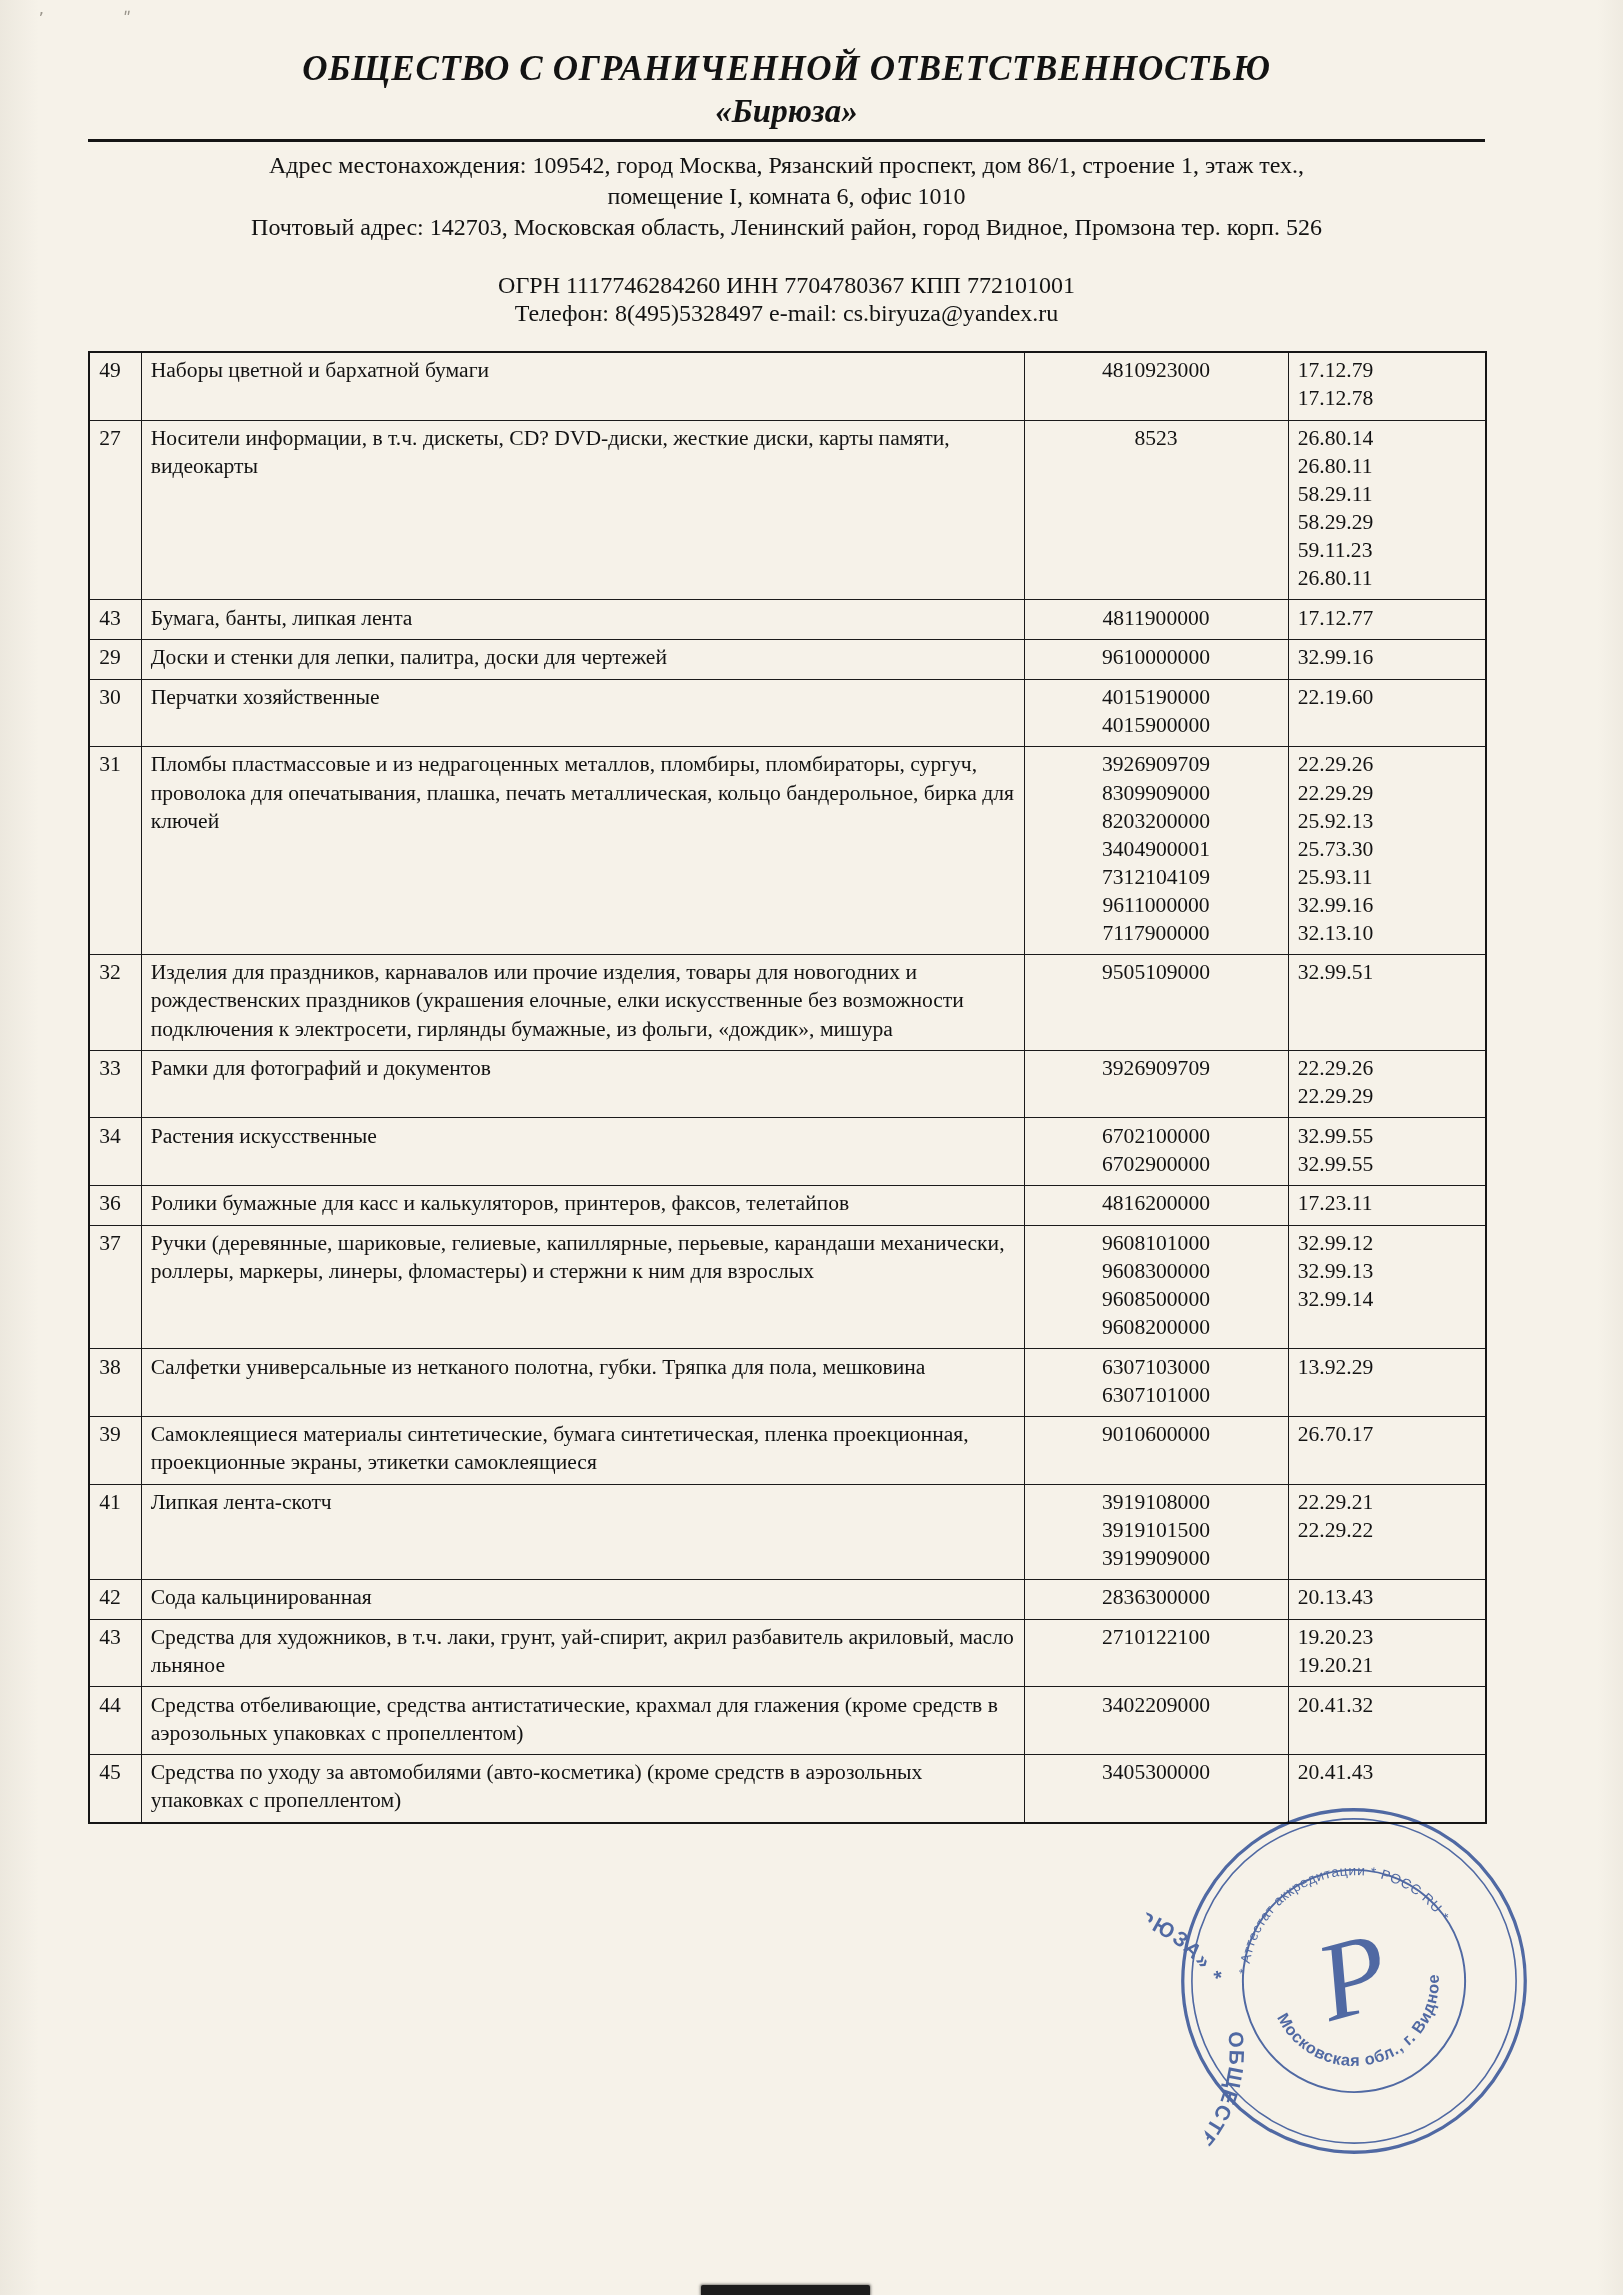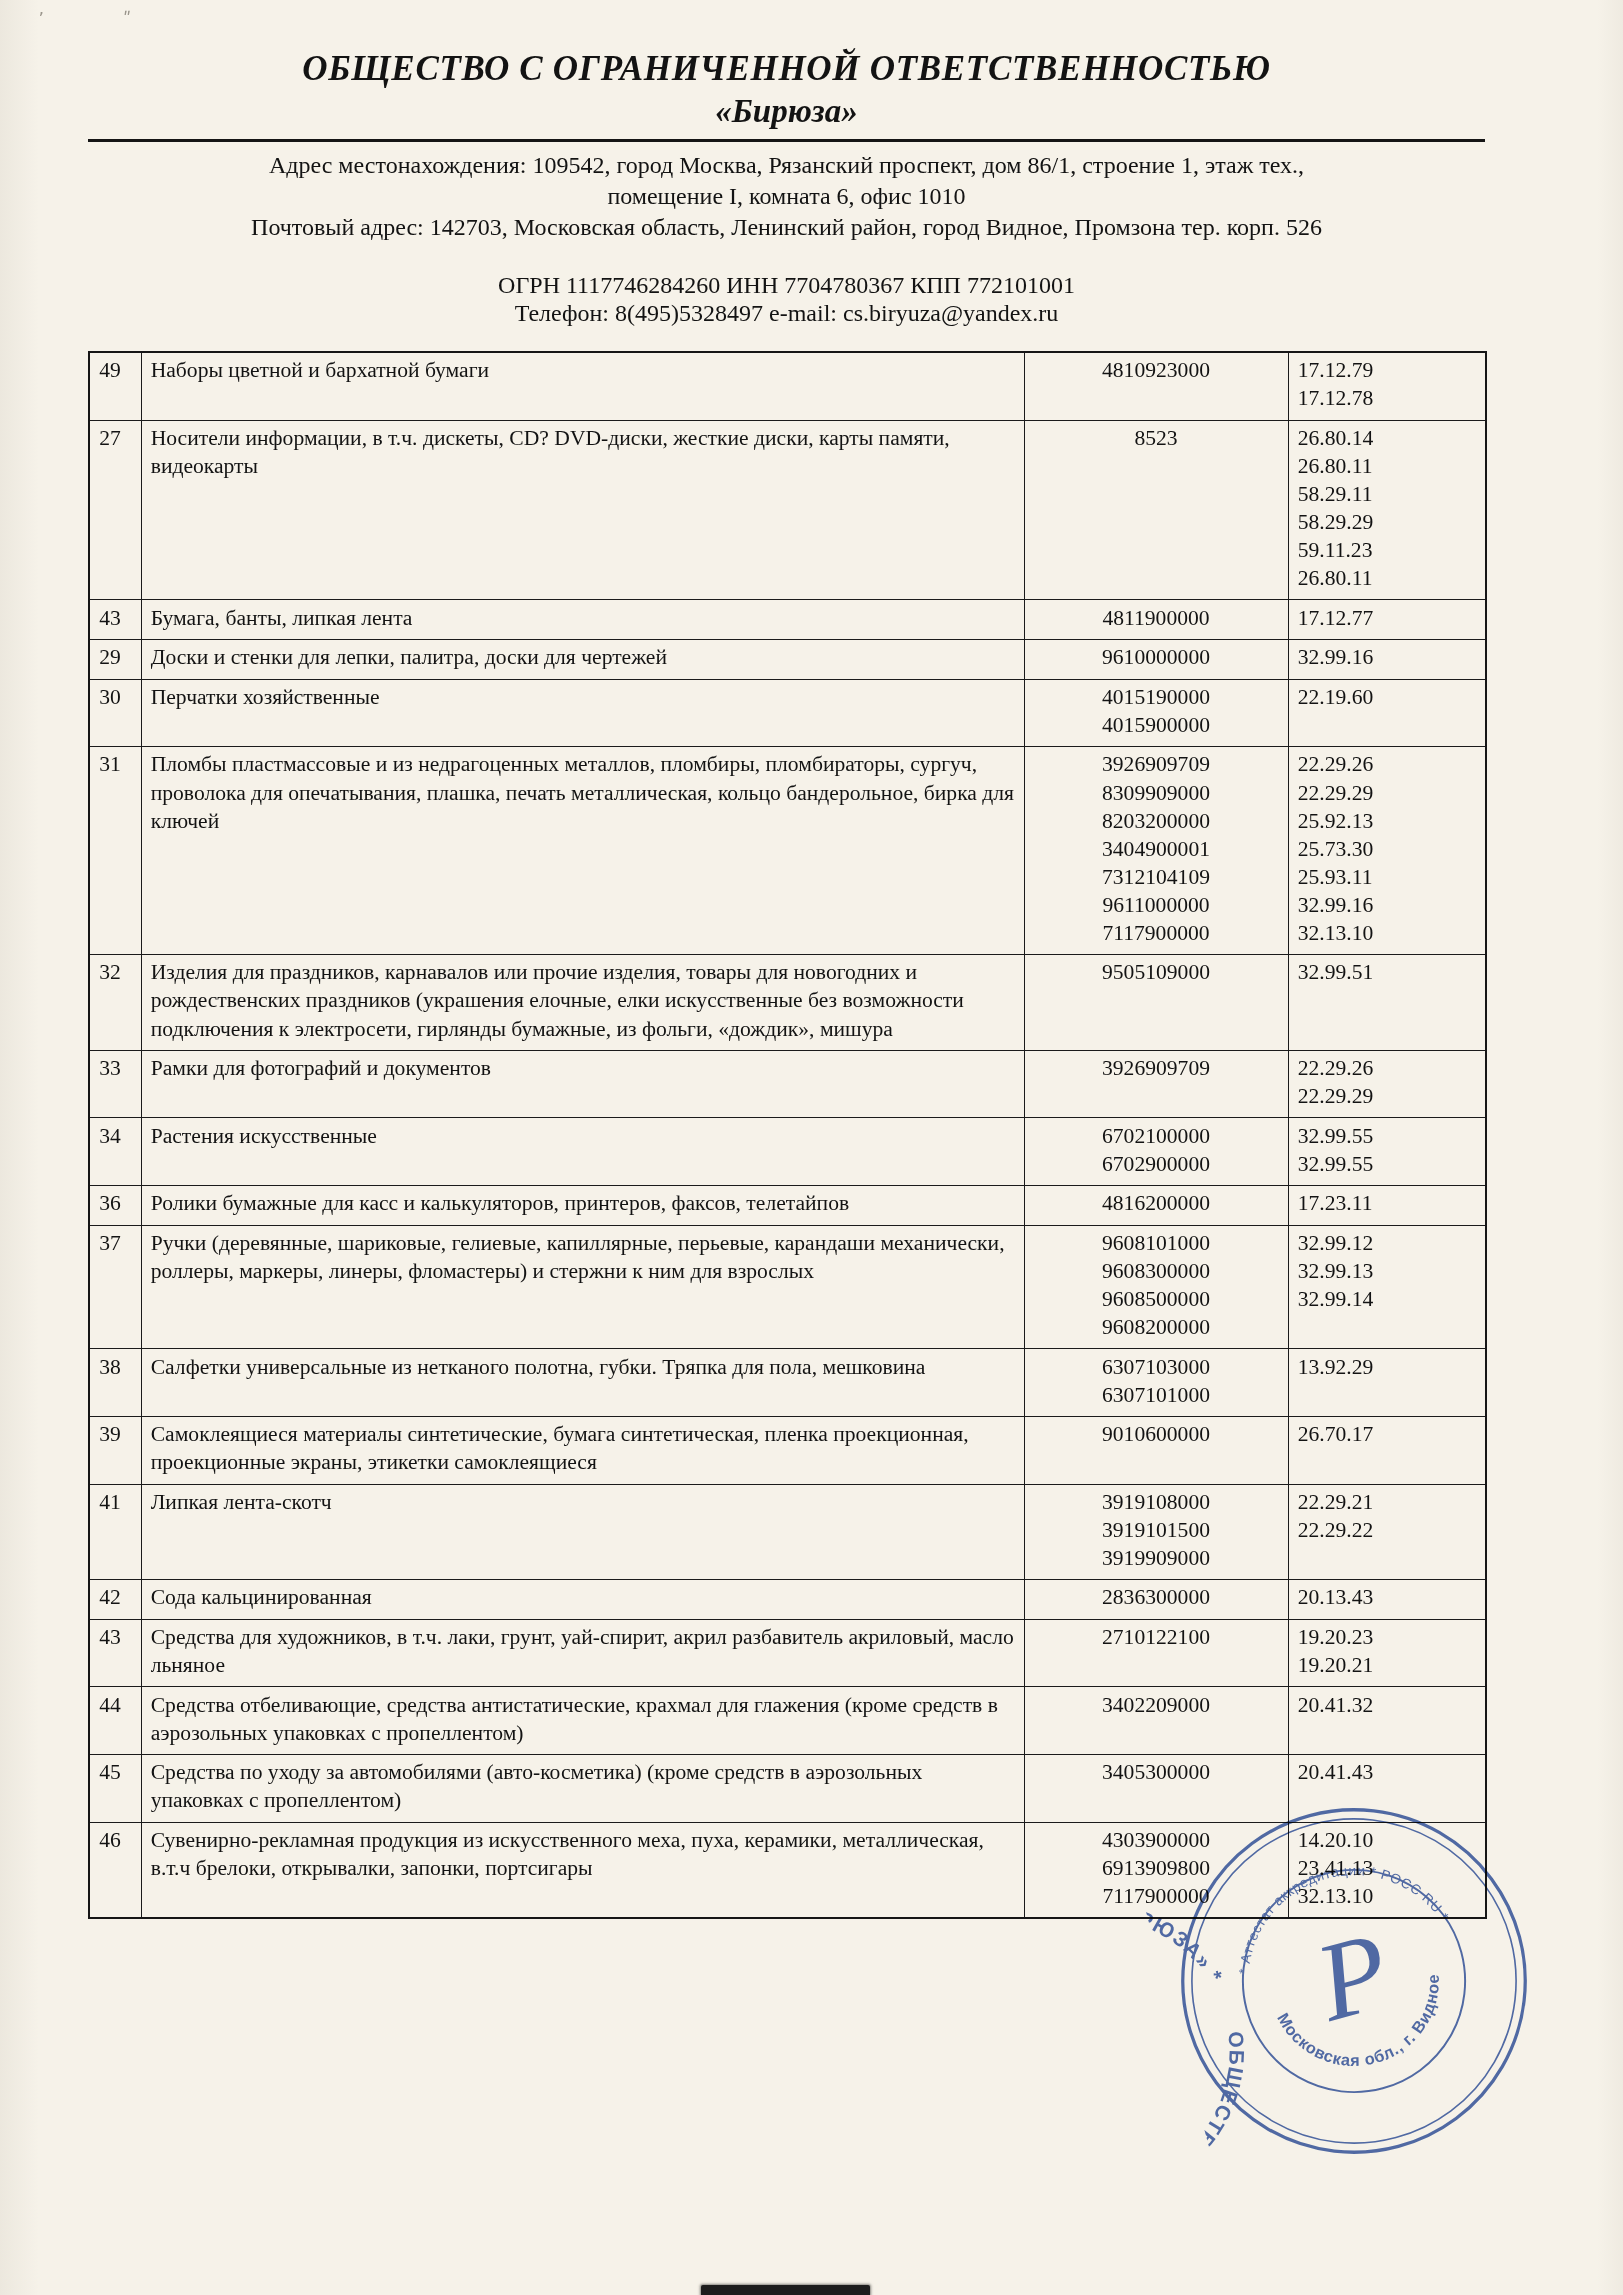--- a/index.html
+++ b/index.html
@@ -246,30 +246,20 @@
     <td class="c-num">44</td>
     <td class="c-desc">Средства отбеливающие, средства антистатические, крахмал для глажения (кроме средств в аэрозольных упаковках с пропеллентом)</td>
     <td class="c-code">3402209000</td>
     <td class="c-okved">20.41.32</td>
   </tr>
         <tr>
     <td class="c-num">45</td>
     <td class="c-desc">Средства по уходу за автомобилями (авто-косметика) (кроме средств в аэрозольных упаковках с пропеллентом)</td>
     <td class="c-code">3405300000</td>
     <td class="c-okved">20.41.43</td>
-  </tr>
-        <tr>
-    <td class="c-num">46</td>
-    <td class="c-desc">Сувенирно-рекламная продукция из искусственного меха, пуха, керамики, металлическая, в.т.ч брелоки, открывалки, запонки, портсигары</td>
-    <td class="c-code">4303900000
-6913909800
-7117900000</td>
-    <td class="c-okved">14.20.10
-23.41.13
-32.13.10</td>
   </tr>
       </tbody>
   </table>
 
 </div>
 
 <svg class="seal" viewBox="0 0 560 560" xmlns="http://www.w3.org/2000/svg">
   <defs>
     <path id="seal-outer-path" d="M 75,280 A 205,205 0 1 1 74.99,279.2" fill="none"></path>
     <path id="seal-mid-path" d="M 118,280 A 162,162 0 1 1 442,280" fill="none"></path>

